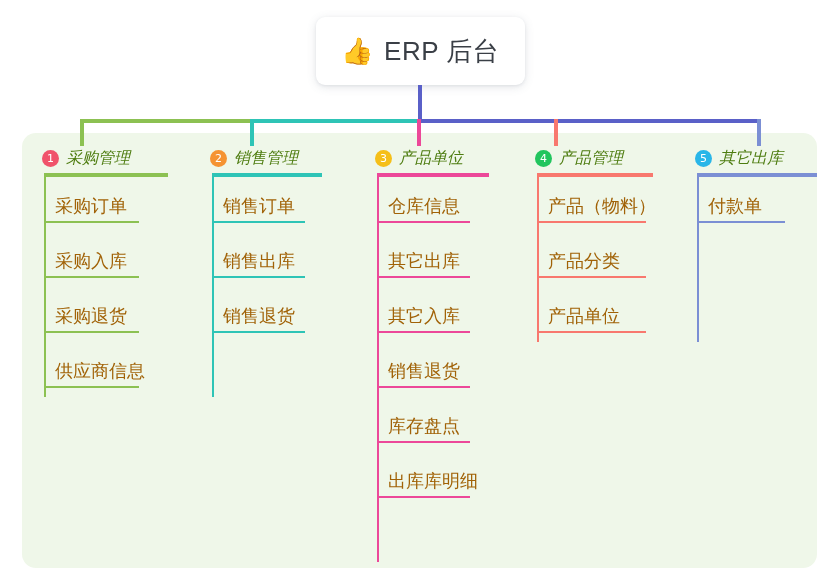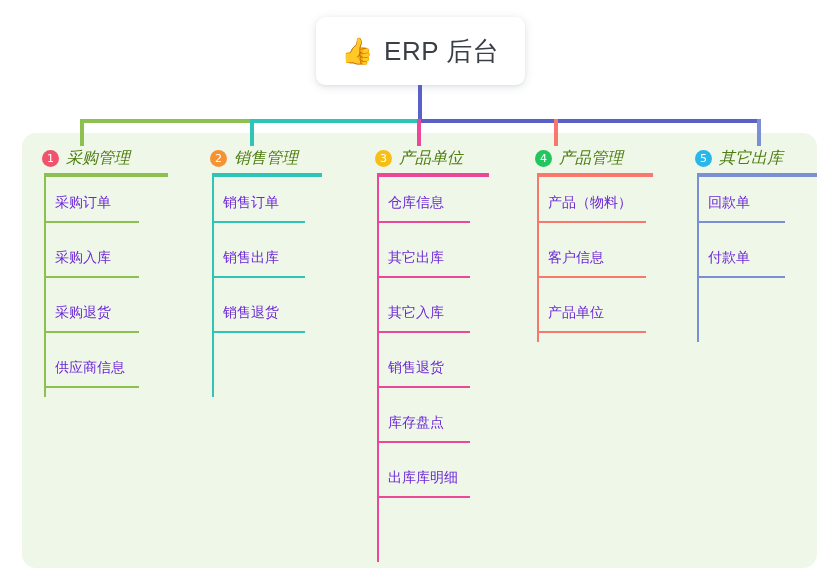--- a/index.html
+++ b/index.html
@@ -52,21 +52,21 @@
     flex:0 0 auto;font-family:"DejaVu Sans",sans-serif;
   }
   .col-title{font-size:16px;color:#4d7c0f;white-space:nowrap;font-style:italic;}
   .head-rule{position:absolute;left:22px;height:4px;}
 
   .items{position:relative;margin-top:4px;}
   .spine{position:absolute;left:22px;top:0;width:2px;}
   .item{position:relative;height:55px;}
   .item-label{
     position:absolute;left:33px;top:17px;
-    font-size:14px;color:#6d28d9;white-space:nowrap;
+    font-size:18px;color:#a16207;white-space:nowrap;
   }
   .item-rule{position:absolute;left:22px;top:44px;height:2px;}
 </style>
 </head>
 <body>
 
 <div id="stage">
 
   <div class="panel"></div>
 
@@ -177,42 +177,38 @@
           <span class="col-title">产品管理</span>
         </div>
         <div class="head-rule" style="width: 116px; background: rgb(248, 120, 110);"></div>
         <div class="items">
           <div class="spine" style="background: rgb(248, 120, 110); height: 165px;"></div>
           <div class="item">
             <span class="item-label">产品（物料）</span>
             <div class="item-rule" style="width: 109px; background: rgb(248, 120, 110);"></div>
           </div>
           <div class="item">
-            <span class="item-label">客户信息</span>
+            <span class="item-label">产品分类</span>
             <div class="item-rule" style="width: 109px; background: rgb(248, 120, 110);"></div>
           </div>
           <div class="item">
             <span class="item-label">产品单位</span>
             <div class="item-rule" style="width: 109px; background: rgb(248, 120, 110);"></div>
           </div>
         </div>
       </div>
       <div class="col" style="left: 675px; width: 142px;">
         <div class="col-head">
           <span class="badge" style="background: rgb(41, 182, 232);">5</span>
           <span class="col-title">其它出库</span>
         </div>
         <div class="head-rule" style="width: 120px; background: rgb(123, 143, 212);"></div>
         <div class="items">
           <div class="spine" style="background: rgb(123, 143, 212); height: 165px;"></div>
           <div class="item">
-            <span class="item-label">回款单</span>
-            <div class="item-rule" style="width: 88px; background: rgb(123, 143, 212);"></div>
-          </div>
-          <div class="item">
             <span class="item-label">付款单</span>
             <div class="item-rule" style="width: 88px; background: rgb(123, 143, 212);"></div>
           </div>
         </div>
       </div>
     </div>
 
 </div>
 
 </body></html>

